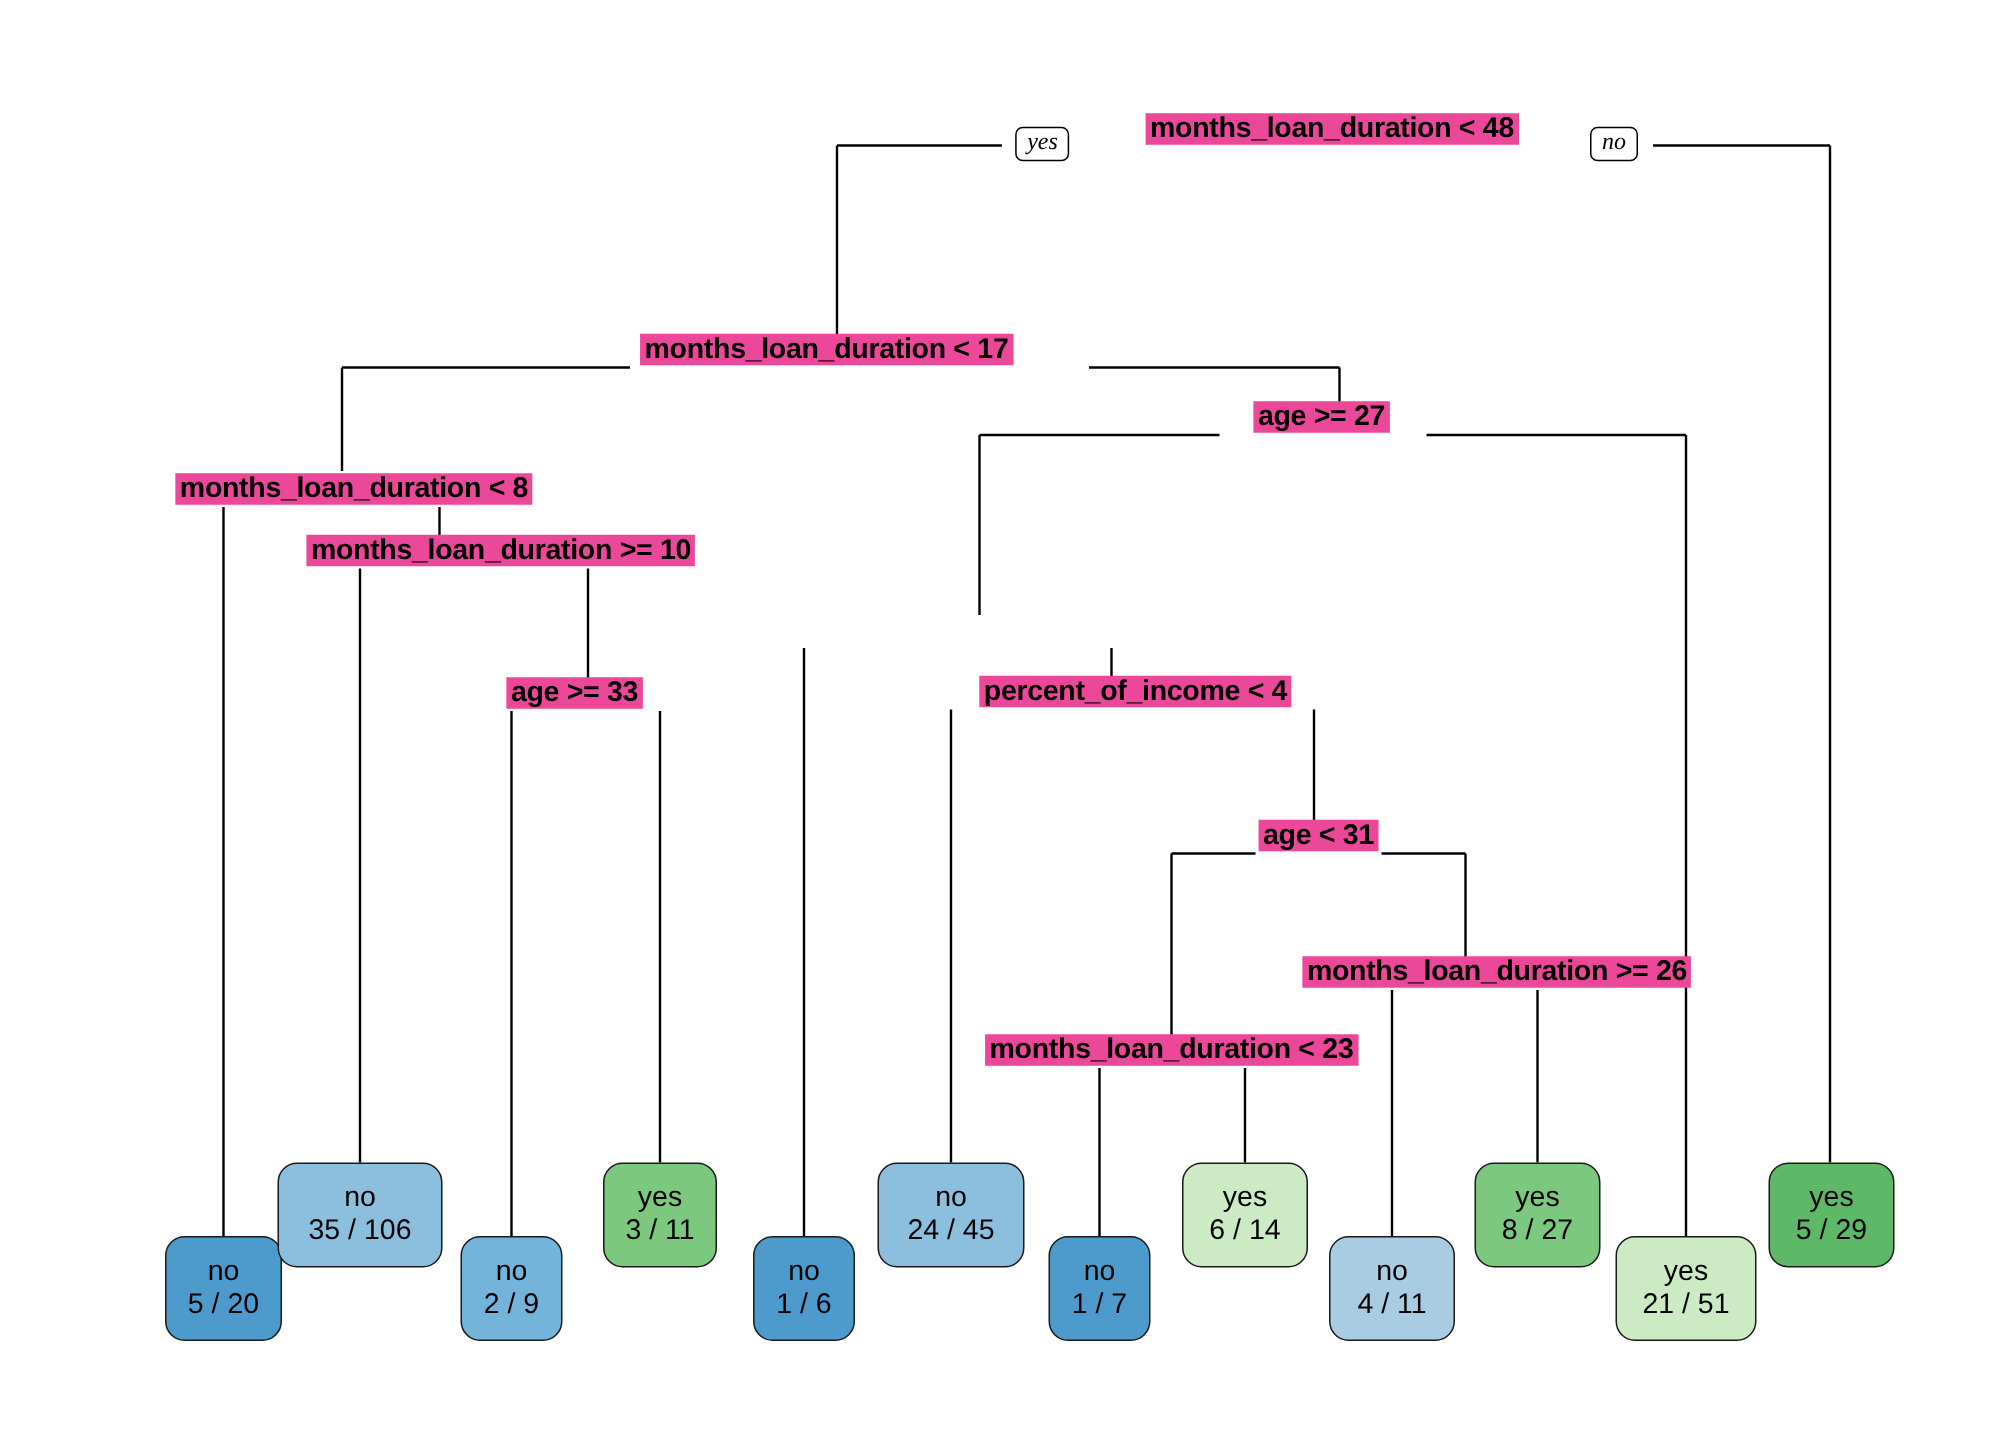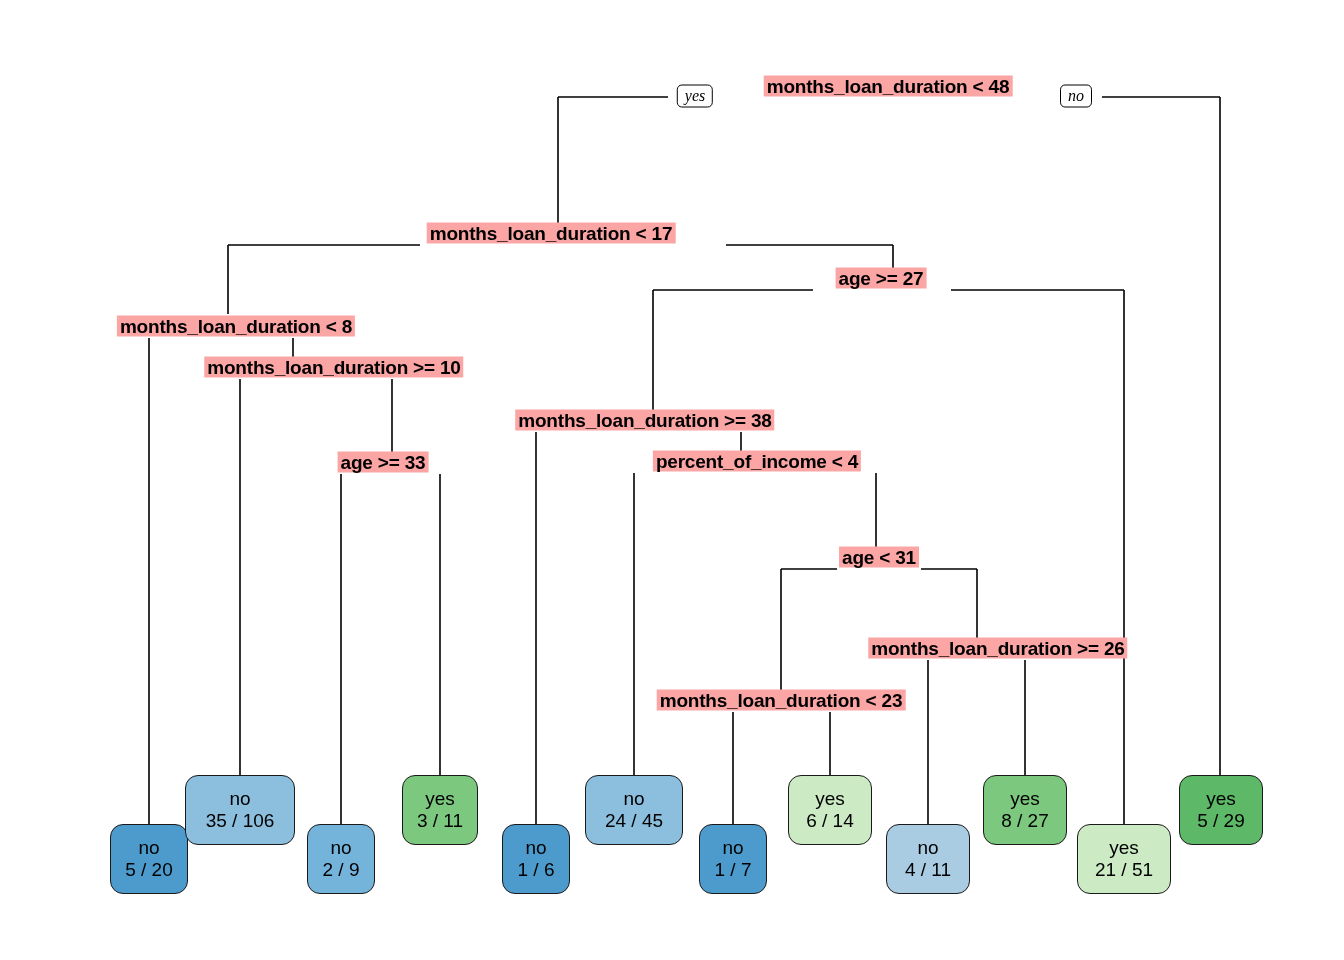--- a/index.html
+++ b/index.html
@@ -30,21 +30,21 @@
   .split-label {
     position: absolute;
     font-family: "Liberation Sans", sans-serif;
     font-weight: bold;
     font-size: 19px;
     color: #000000;
     white-space: nowrap;
     letter-spacing: -0.2px;
     line-height: 1;
     transform: translate(-50%, -50%);
-    background: #fca5a5;
+    background: #ec4899;
     padding: 1px 3px;
   }
   .yesno-box {
     position: absolute;
     font-family: "Liberation Serif", serif;
     font-style: italic;
     font-size: 16px;
     color: #000000;
     background: #ffffff;
     border: 1.3px solid #000000;
@@ -123,21 +123,20 @@
 
     </g>
   </svg>
 
   <div class="split-label" style="left:888px; top:86px;">months_loan_duration &lt; 48</div>
   <div class="split-label" style="left:551px; top:233px;">months_loan_duration &lt; 17</div>
   <div class="split-label" style="left:236px; top:326px;">months_loan_duration &lt; 8</div>
   <div class="split-label" style="left:318px; top:367px;margin-left:16px;">months_loan_duration &gt;= 10</div>
   <div class="split-label" style="left:383px; top:462px;">age &gt;= 33</div>
   <div class="split-label" style="left:881px; top:278px;">age &gt;= 27</div>
-  <div class="split-label" style="left:645px; top:420px;">months_loan_duration &gt;= 38</div>
   <div class="split-label" style="left:757px; top:461px;">percent_of_income &lt; 4</div>
   <div class="split-label" style="left:879px; top:557px;">age &lt; 31</div>
   <div class="split-label" style="left:998px; top:648px;">months_loan_duration &gt;= 26</div>
   <div class="split-label" style="left:781px; top:700px;">months_loan_duration &lt; 23</div>
 
   <div class="yesno-box" style="left:695px; top:96px;">yes</div>
   <div class="yesno-box" style="left:1076px; top:96px;">no</div>
 
   <div class="leaf" style="left:149px; top:824px; width:78px; height:70px; background:#4D9BCC;">
     <span class="leaf-class">no</span>

